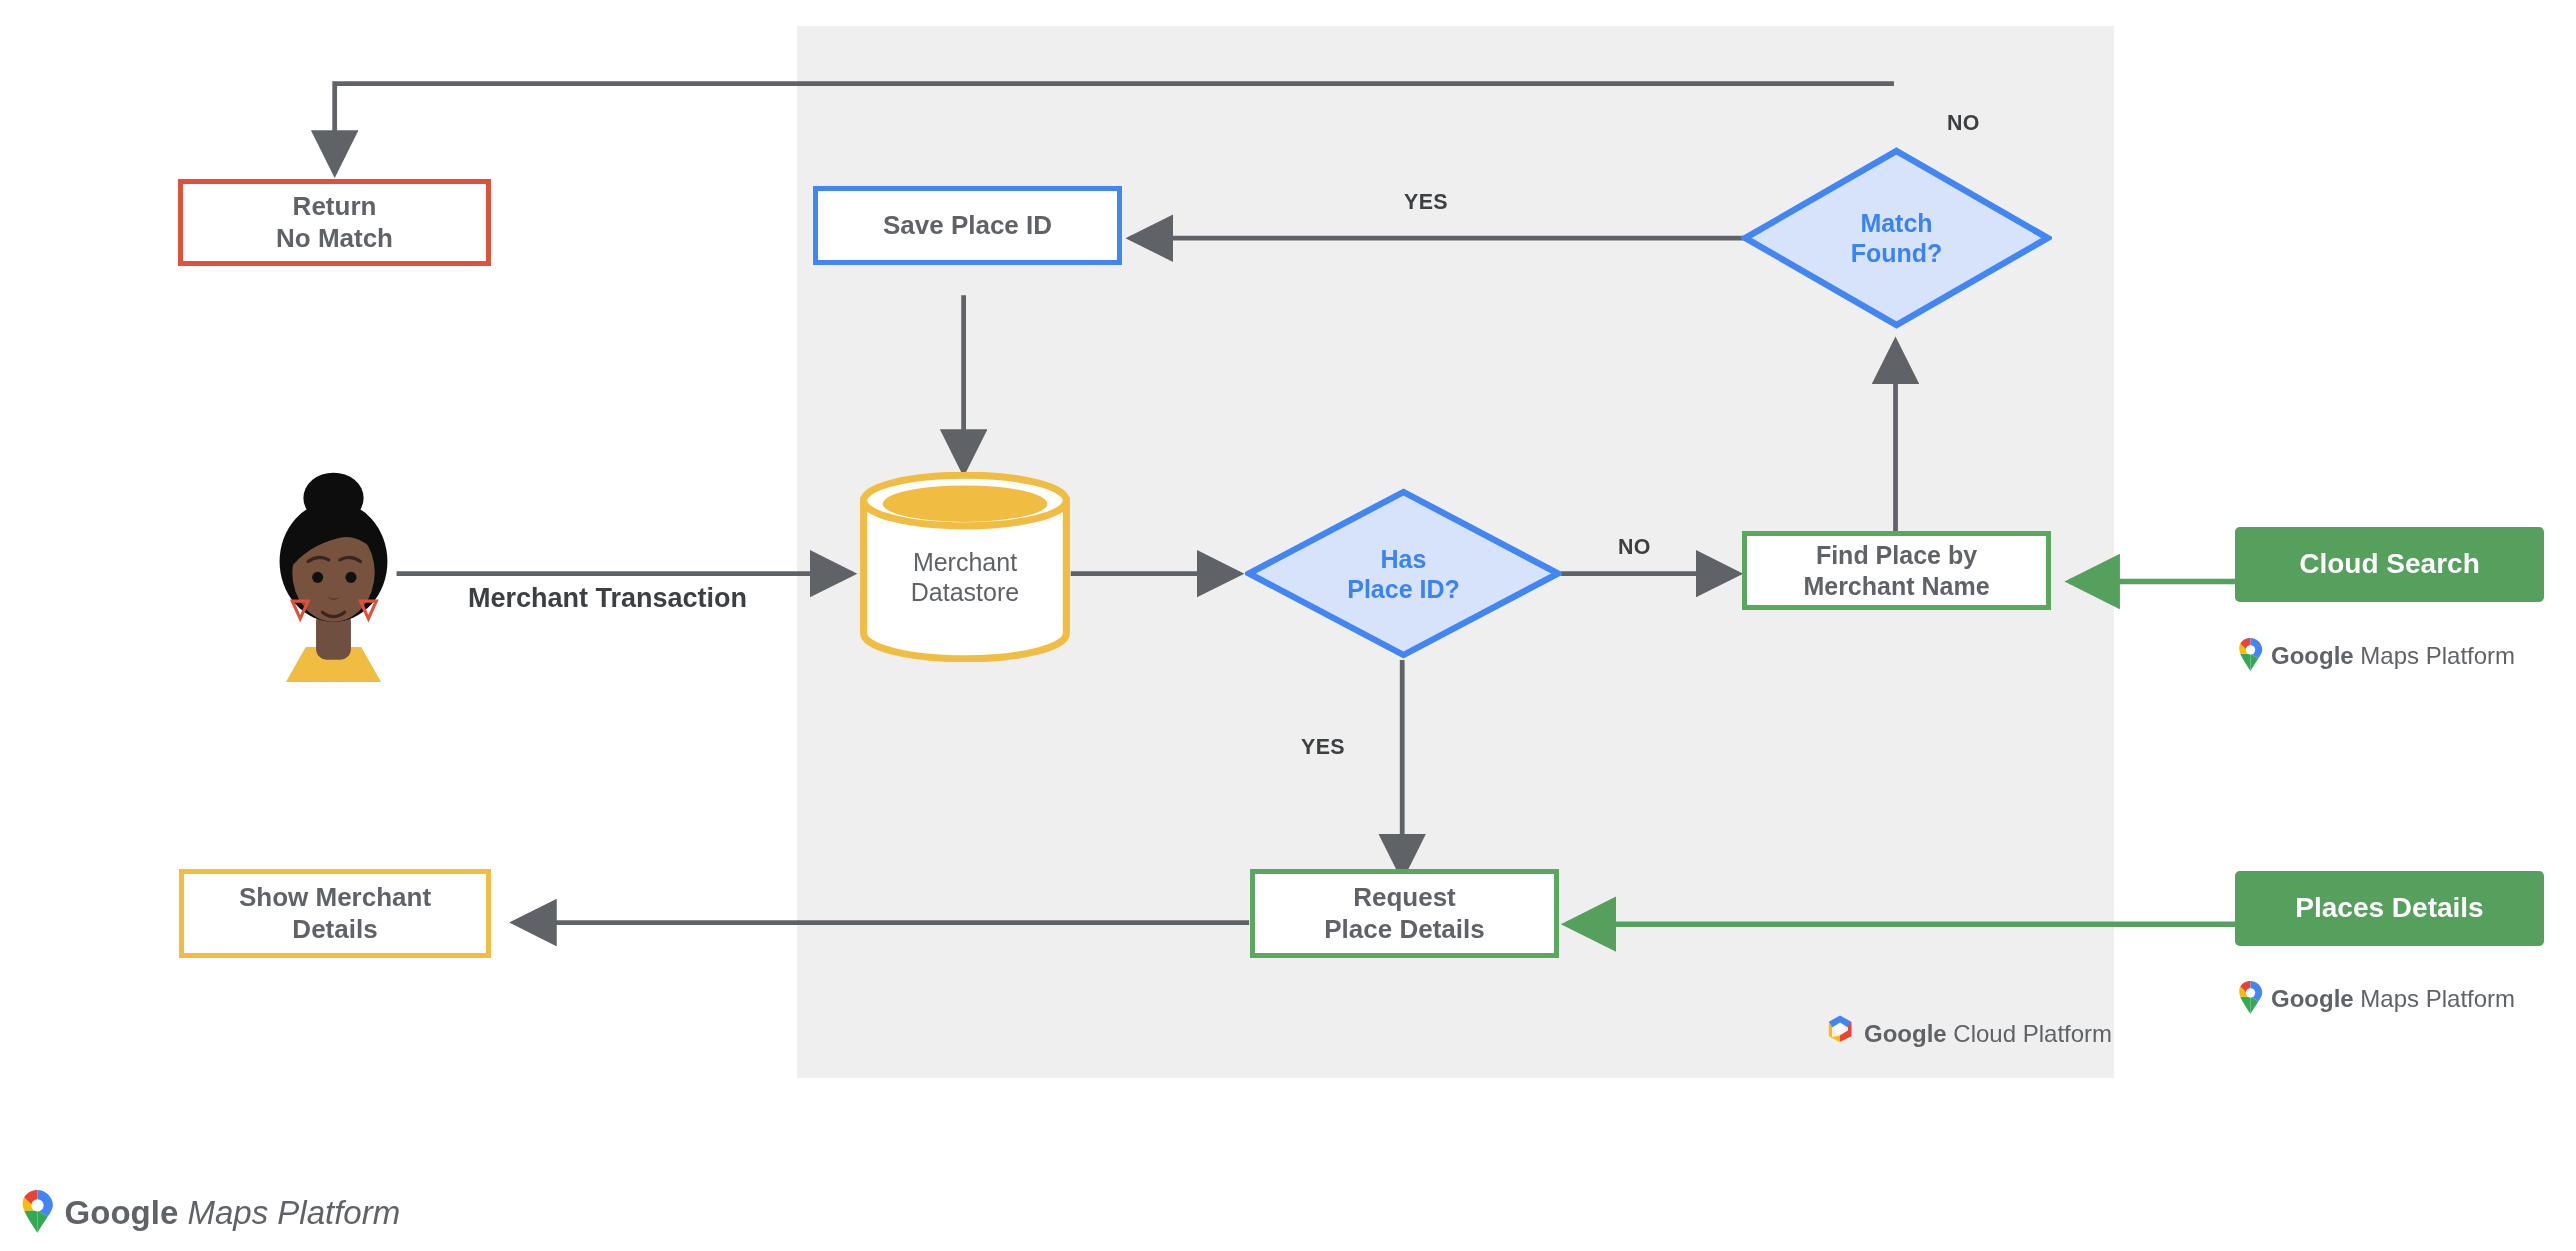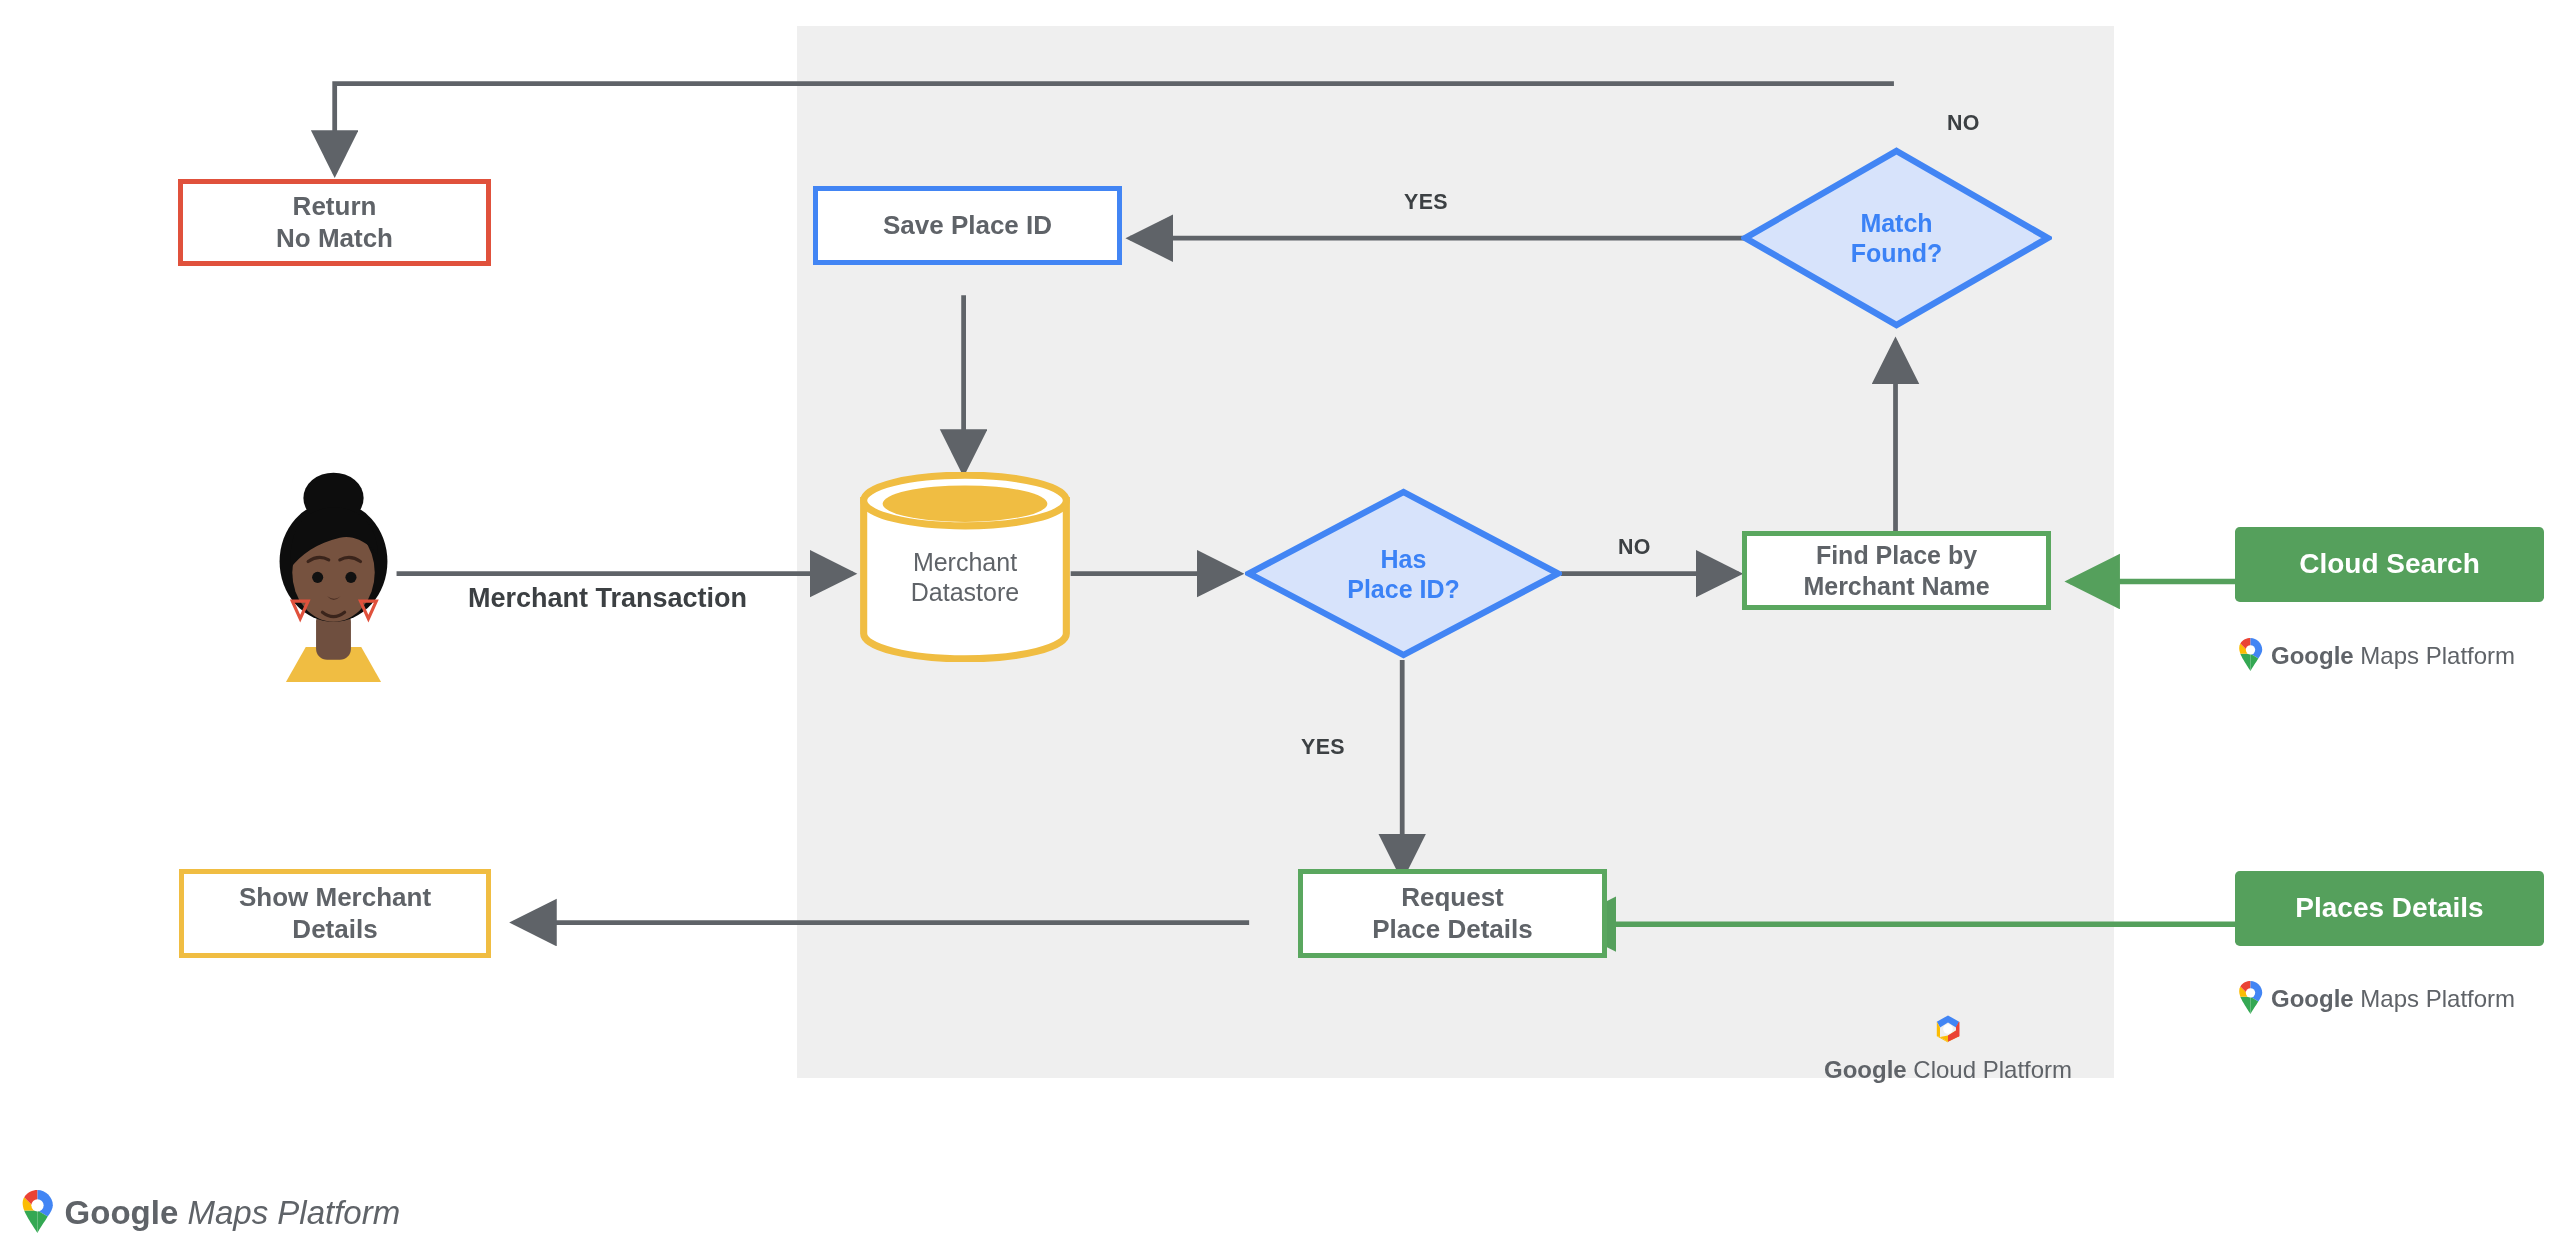--- a/index.html
+++ b/index.html
@@ -112,23 +112,22 @@
     color: #5f6368;
     font-size: 24px;
     white-space: nowrap;
   }
   .gmp-lockup .gmp-text b { font-weight: bold; }
   .gmp-lockup .gmp-text i { font-style: normal; font-weight: normal; }
 
   .gcp-lockup {
     position: absolute;
     display: flex;
-    align-items: center;
+    align-items: flex-end;
     gap: 8px;
-    flex-direction: column;
   }
   .gcp-lockup .gcp-text {
     color: #5f6368;
     font-size: 24px;
     white-space: nowrap;
   }
   .gcp-lockup .gcp-text b { font-weight: bold; }
   .gcp-lockup .gcp-text i { font-style: normal; font-weight: normal; }
 
   .caption {
@@ -294,21 +293,21 @@
     </div>
   </div>
 
   <div class="node node-box b-green" style="left:1742px; top:531px; width:309px; height:79px; font-size:25px;">
     <div>
       <div>Find Place by</div>
       <div>Merchant Name</div>
     </div>
   </div>
 
-  <div class="node node-box b-green" style="left:1250px; top:869px; width:309px; height:89px; font-size:26px;margin-left:48px;">
+  <div class="node node-box b-green" style="left:1250px; top:869px; width:309px; height:89px; font-size:26px;">
     <div>
       <div>Request</div>
       <div>Place Details</div>
     </div>
   </div>
 
   <div class="node node-box b-amber" style="left:179px; top:869px; width:312px; height:89px; font-size:26px;">
     <div>
       <div>Show Merchant</div>
       <div>Details</div>

